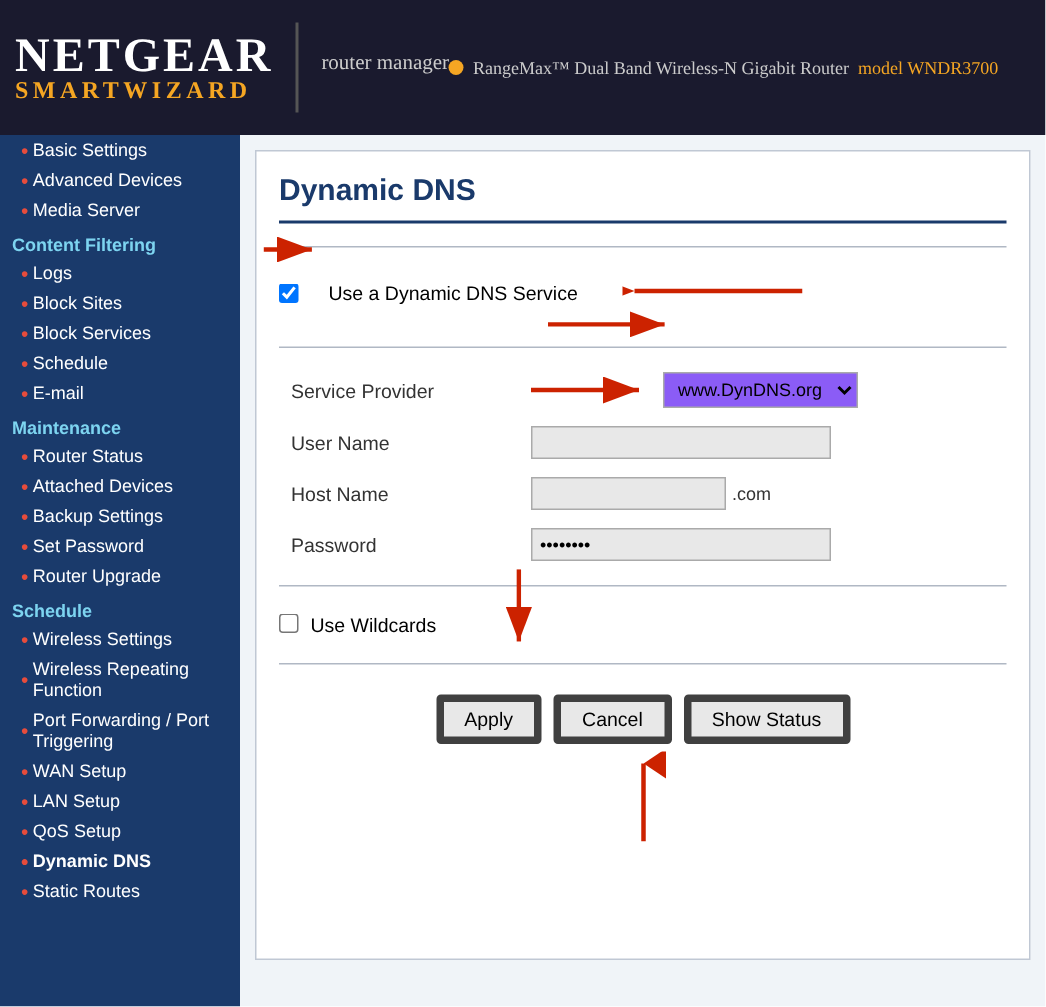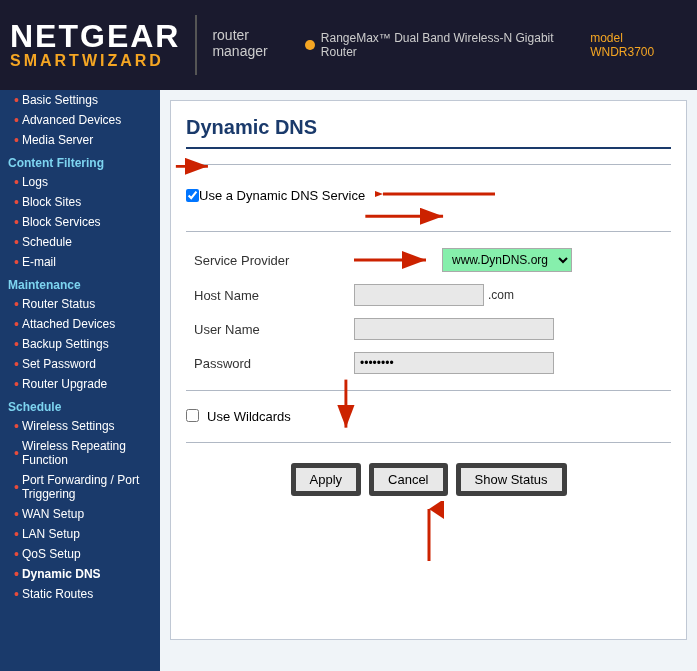--- a/index.html
+++ b/index.html
@@ -6,20 +6,21 @@
     body { width: 697px; height: 671px; font-family: Arial, sans-serif; font-size: 13px; overflow: hidden; background: #fff; }
 
     
     .header {
       background: #1a1a2e;
       height: 90px;
       display: flex;
       align-items: center;
       padding: 0 10px;
       position: relative;
+      font-family: Liberation Serif, serif;
     }
     .header-logo {
       display: flex;
       flex-direction: column;
     }
     .netgear-text {
       color: #fff;
       font-size: 32px;
       font-weight: 900;
       letter-spacing: 2px;
@@ -130,21 +131,21 @@
 
     .section-divider {
       border: none;
       border-top: 1px solid #b0b8c4;
       margin: 10px 0;
     }
 
     .dns-service-row {
       display: flex;
       align-items: center;
-      gap: 0;
+      gap: 20px;
       margin-bottom: 15px;
       padding: 8px 0;
     }
 
     .form-table {
       width: 100%;
       border-collapse: collapse;
     }
     .form-table td {
       padding: 6px 8px;
@@ -171,21 +172,21 @@
       font-size: 12px;
     }
     .com-suffix {
       font-size: 12px;
       color: #333;
     }
 
     .select-provider {
       padding: 3px 5px;
       border: 1px solid #aaa;
-      background: #86efac;
+      background: #8b5cf6;
       font-size: 12px;
       width: 130px;
     }
 
     .wildcard-row {
       display: flex;
       align-items: flex-start;
       gap: 8px;
       margin: 10px 0;
       padding: 8px 0;
@@ -389,32 +390,32 @@
                 </defs>
                 <line x1="0" y1="10" x2="72" y2="10" stroke="#cc2200" stroke-width="3" marker-end="url(#arr3)"></line>
               </svg>
               <select class="select-provider">
                 <option value="www.DynDNS.org">www.DynDNS.org</option>
               </select>
             </div>
           </td>
         </tr>
         <tr>
+          <td class="label-col">User Name</td>
+          <td>
+            <input type="text" class="text-input" value="" style="">
+          </td>
+        </tr>
+        <tr>
           <td class="label-col">Host Name</td>
           <td>
             <div style="display:flex;align-items:center;gap:4px;">
               <input type="text" class="text-input-com" value="" style="">
               <span class="com-suffix">.com</span>
             </div>
-          </td>
-        </tr>
-        <tr>
-          <td class="label-col">User Name</td>
-          <td>
-            <input type="text" class="text-input" value="" style="">
           </td>
         </tr>
         <tr>
           <td class="label-col">Password</td>
           <td>
             <input type="password" class="text-input" value="••••••••" style="">
           </td>
         </tr>
       </tbody>
         </table>

